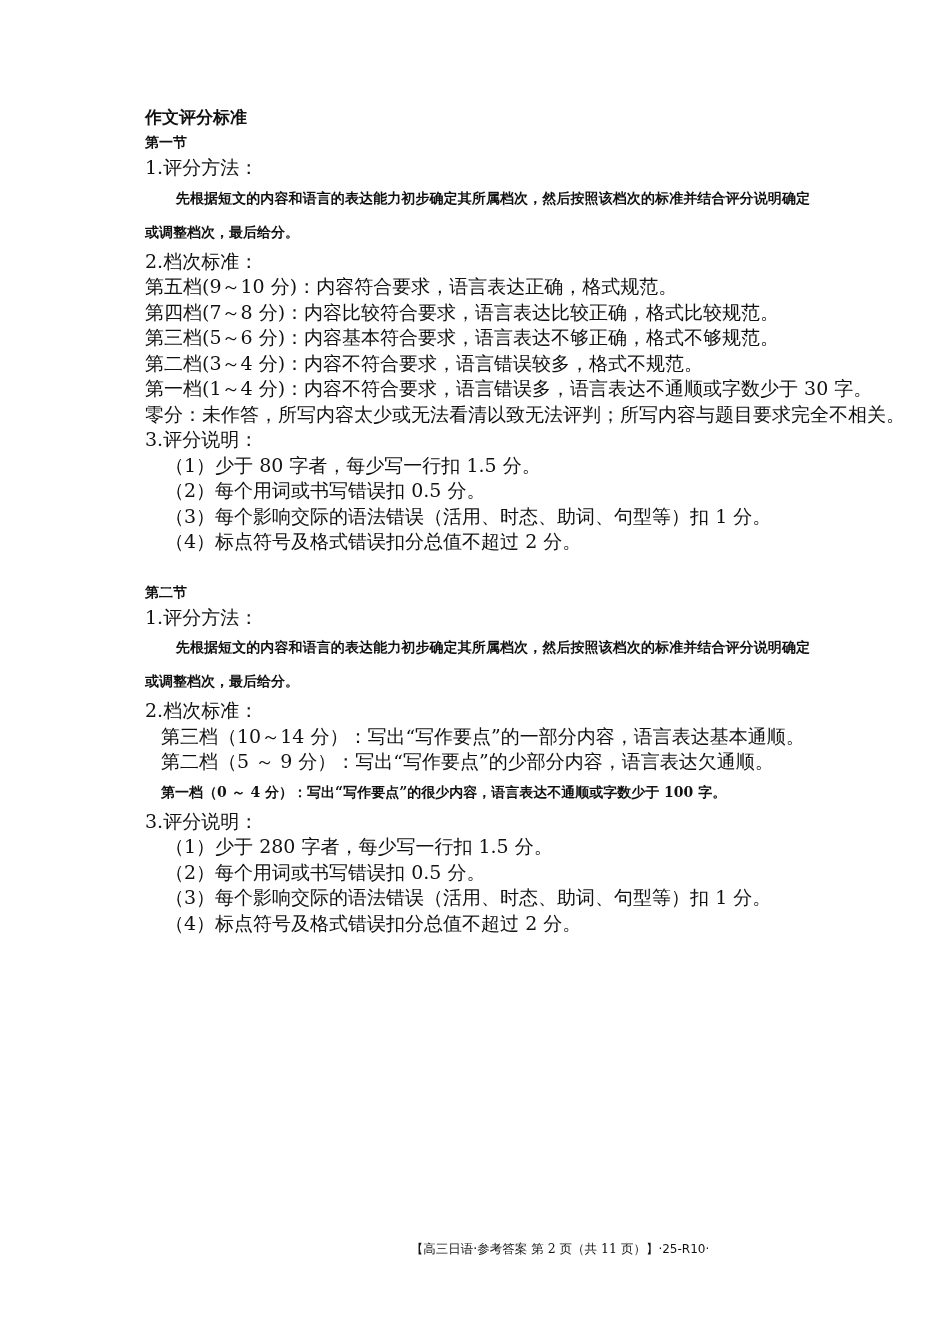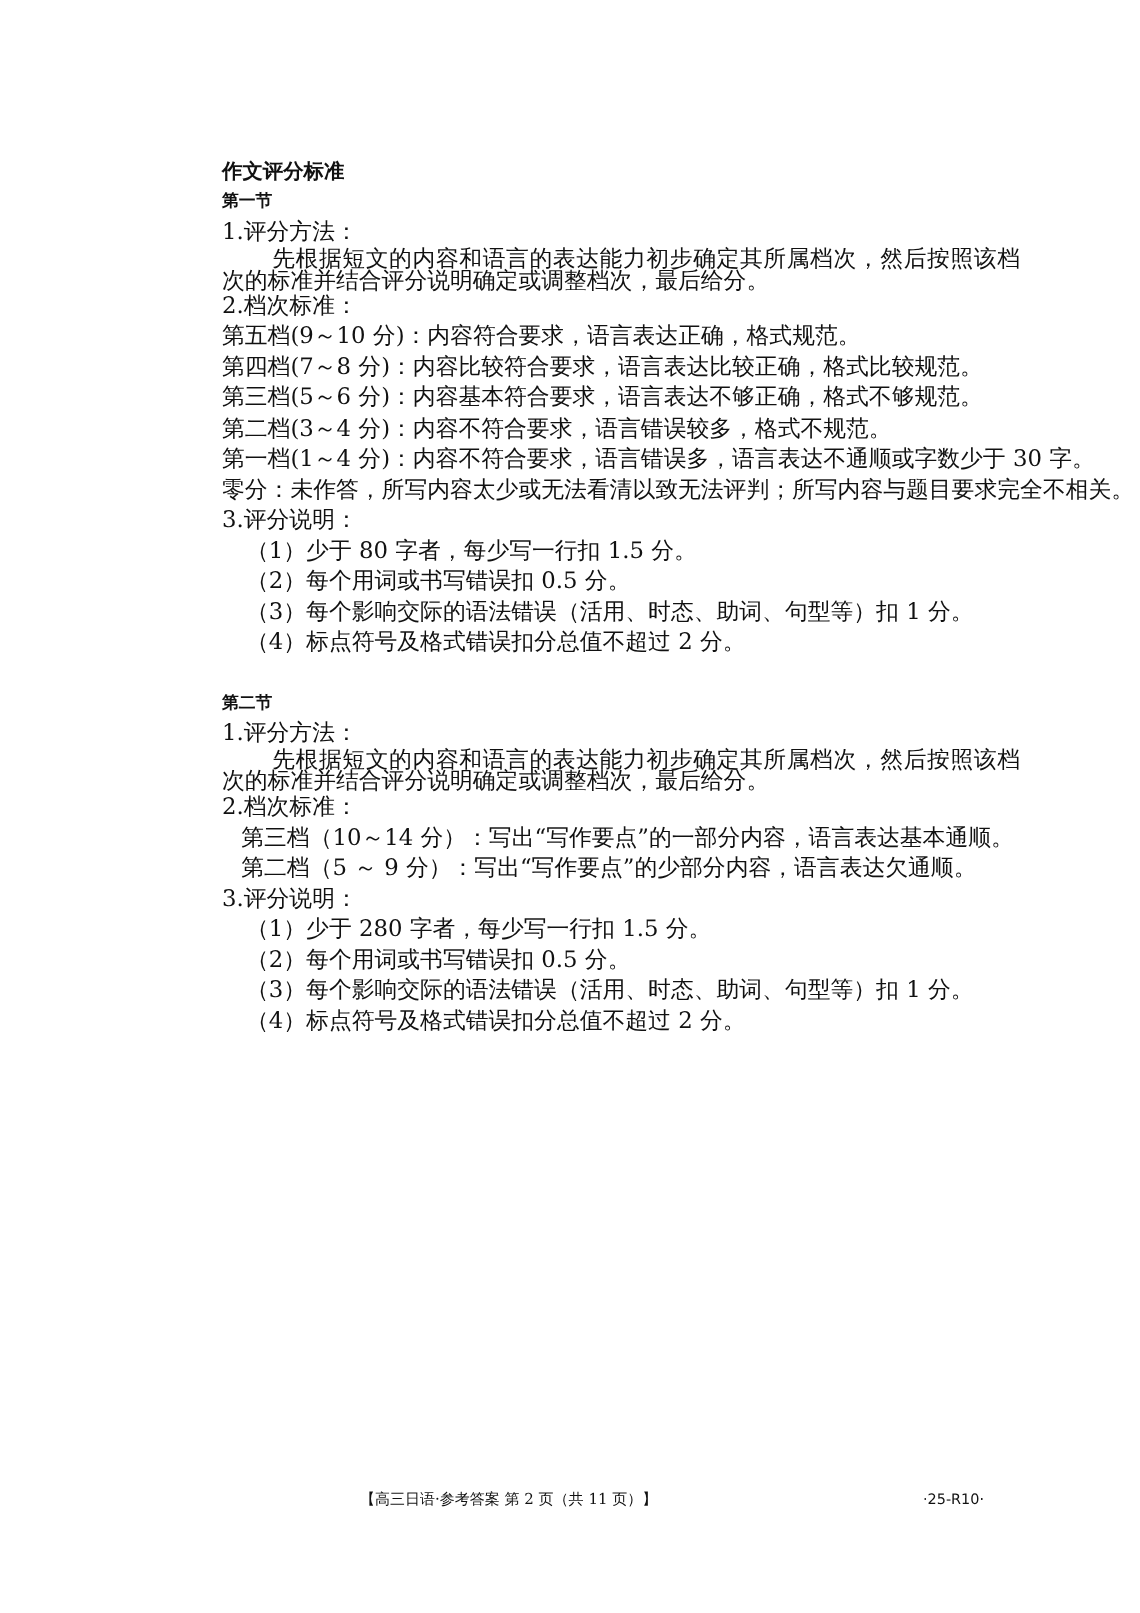--- a/index.html
+++ b/index.html
@@ -1,32 +1,32 @@
 <!DOCTYPE html>
 <html><head>
 <meta charset="utf-8">
 <style>
   html, body { margin: 0; padding: 0; background: #ffffff; }
   body {
     width: 950px; height: 1344px; position: relative; overflow: hidden;
     font-family: "DejaVu Serif", "Liberation Serif", serif;
     color: #111;
   }
-  .page { position: absolute; left: 145px; top: 130px; width: 665px; margin-left: 40px; }
+  .page { position: absolute; left: 145px; top: 104px; width: 665px; }
   .title { font-family: "DejaVu Sans", "Liberation Sans", sans-serif; font-weight: bold; font-size: 17px; line-height: 26px; margin: 0; }
   .section-head { font-family: "DejaVu Sans", "Liberation Sans", sans-serif; font-weight: bold; font-size: 14px; line-height: 25px; margin: 0; }
   .line { font-size: 19px; line-height: 25.5px; margin: 0; white-space: nowrap; }
-  .para { font-size: 19px; line-height: 18px; margin: 0; text-indent: 2.2em; text-align: justify; }
+  .para { font-size: 14px; line-height: 34px; margin: 0; text-indent: 2.2em; text-align: justify; font-weight: bold; }
   .indent1 { padding-left: 20px; }
   .indent-level { padding-left: 16px; }
   .gap { height: 25px; }
   .wrap { white-space: normal; }
   .footer {
     position: absolute; top: 1240px; left: 300px; width: 520px;
-    font-size: 12.5px; line-height: 18px; display: flex; justify-content: space-between;
+    font-size: 12.5px; line-height: 18px; display: flex; justify-content: center;
   }
   .footer .code { font-family: "DejaVu Sans", "Liberation Sans", sans-serif; font-size: 12px; }
 </style>
 </head>
 <body>
 
 <div class="page">
   <p class="title">作文评分标准</p>
 
   <div>
@@ -49,20 +49,21 @@
 
   <div class="gap"></div>
 
   <div>
     <p class="section-head">第二节</p>
     <p class="line">1.评分方法：</p>
     <p class="para">先根据短文的内容和语言的表达能力初步确定其所属档次，然后按照该档次的标准并结合评分说明确定或调整档次，最后给分。</p>
     <p class="line">2.档次标准：</p>
     <p class="line indent-level">第三档（10～14 分）：写出“写作要点”的一部分内容，语言表达基本通顺。</p>
     <p class="line indent-level">第二档（5 ～ 9 分）：写出“写作要点”的少部分内容，语言表达欠通顺。</p>
+    <p class="para wrap" style="text-indent:16px;">第一档（0 ～ 4 分）：写出“写作要点”的很少内容，语言表达不通顺或字数少于 100 字。</p>
     <p class="line">3.评分说明：</p>
     <p class="line indent1">（1）少于 280 字者，每少写一行扣 1.5 分。</p>
     <p class="line indent1">（2）每个用词或书写错误扣 0.5 分。</p>
     <p class="line indent1">（3）每个影响交际的语法错误（活用、时态、助词、句型等）扣 1 分。</p>
     <p class="line indent1">（4）标点符号及格式错误扣分总值不超过 2 分。</p>
   </div>
 </div>
 
 <div class="footer">
   <span>【高三日语·参考答案 第  2  页（共 11 页）】</span>

